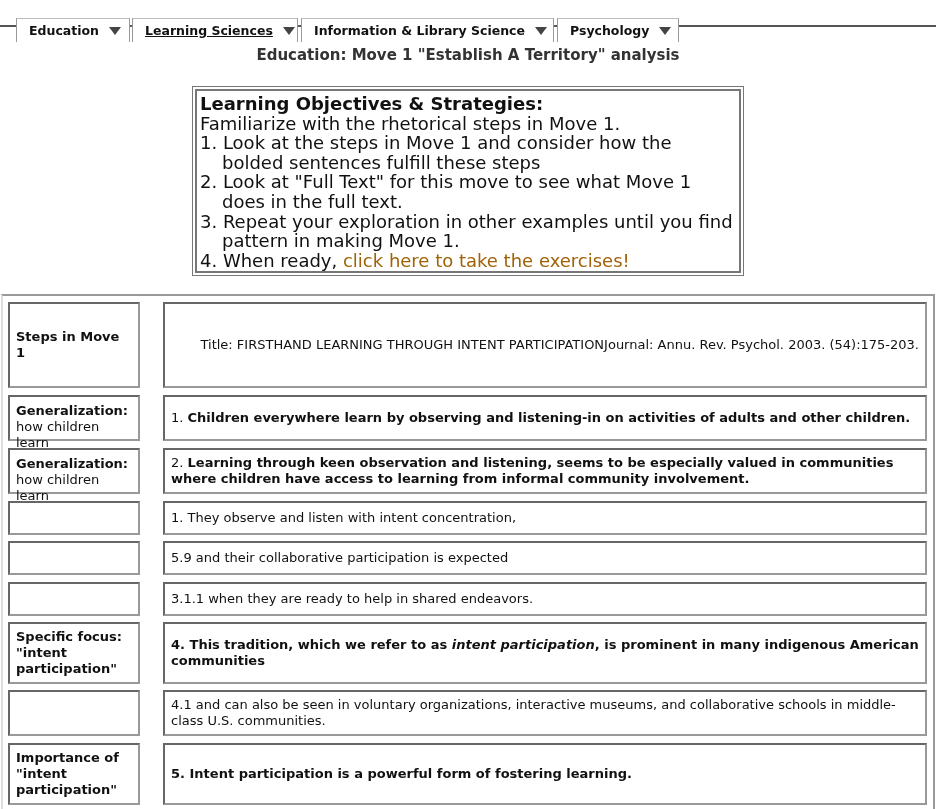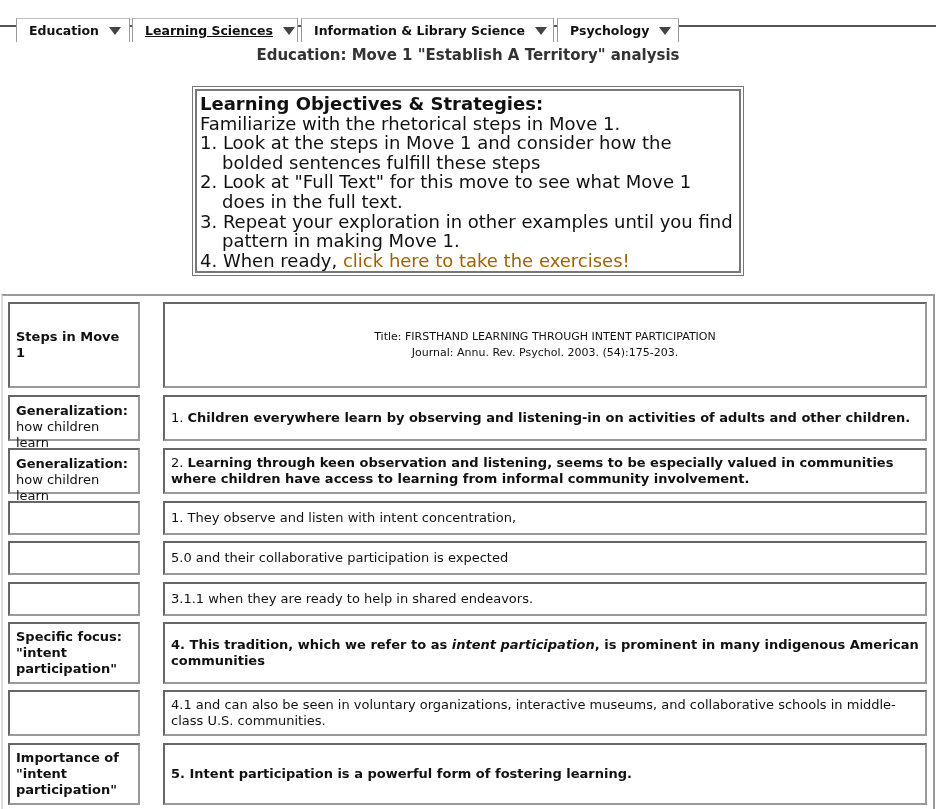--- a/index.html
+++ b/index.html
@@ -18,21 +18,21 @@
   .obj-list { margin: 0; padding: 0; list-style: none; }
   .obj-list li { padding-left: 22px; text-indent: -22px; }
   .obj-link { color: #a16207; text-decoration: none; cursor: pointer; }
 
   .outer-table { position: absolute; left: 1px; top: 294px; width: 934px; height: 515px; border-top: 2px solid #999; border-left: 2px solid #ddd; border-right: 2px solid #999; }
 
   .cell { position: absolute; border: 2px solid #666; border-right-color: #999; border-bottom-color: #999; background: #fff; }
   .lcell { left: 8px; width: 132px; font-size: 13px; padding: 0 6px; display: flex; align-items: center; line-height: 16px; }
   .rcell { left: 163px; width: 764px; font-size: 13px; padding: 0 6px; display: flex; align-items: center; line-height: 16px; }
   .bold { font-weight: bold; }
-  .meta-cell { flex-direction: column; justify-content: center; text-align: center; font-size: 11px; line-height: 16px; }
+  .meta-cell { flex-direction: row; justify-content: flex-end; text-align: center; font-size: 13px; line-height: 16px; }
   .label-sub { font-weight: normal; }
 </style>
 </head>
 <body>
 
 <div class="navbar">
   <div class="nav-tab" style="left:16px;width:114px;"><span>Education</span><span class="arrow"></span></div>
   <div class="nav-tab" style="left:132px;width:166px;text-decoration:underline;"><span>Learning Sciences</span><span class="arrow"></span></div>
   <div class="nav-tab" style="left:301px;width:253px;"><span>Information &amp; Library Science</span><span class="arrow"></span></div>
   <div class="nav-tab" style="left:557px;width:122px;"><span>Psychology</span><span class="arrow"></span></div>
@@ -80,21 +80,21 @@
   <div><span>2. </span><span class="bold">Learning through keen observation and listening, seems to be especially valued in communities where children have access to learning from informal community involvement.</span></div>
 </div>
 
 <div class="cell lcell" style="top:501px;height:34px;"></div>
 <div class="cell rcell" style="top:501px;height:34px;">
   <span>1. They observe and listen with intent concentration,</span>
 </div>
 
 <div class="cell lcell" style="top:541px;height:34px;"></div>
 <div class="cell rcell" style="top:541px;height:34px;">
-  <span>5.0 and their collaborative participation is expected</span>
+  <span>5.9 and their collaborative participation is expected</span>
 </div>
 
 <div class="cell lcell" style="top:582px;height:34px;"></div>
 <div class="cell rcell" style="top:582px;height:34px;">
   <span>3.1.1 when they are ready to help in shared endeavors.</span>
 </div>
 
 <div class="cell lcell bold" style="top:622px;height:62px;">
   <span>Specific focus: "intent participation"</span>
 </div>

